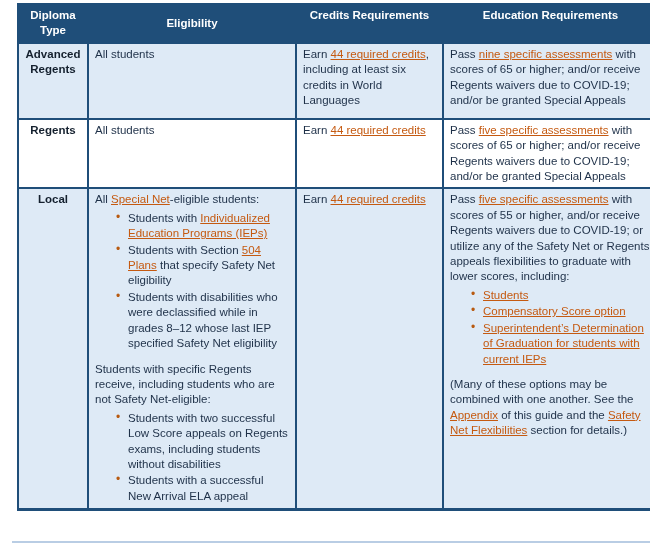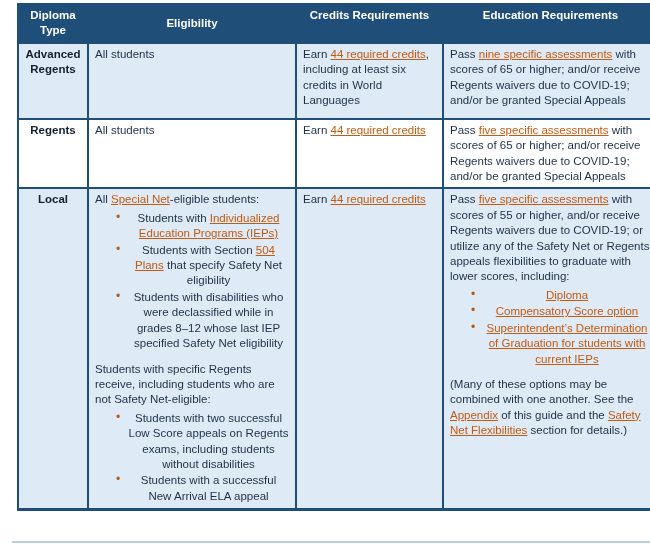--- a/index.html
+++ b/index.html
@@ -55,21 +55,20 @@
     font-weight: 700;
     color: #14202E;
     text-align: center;
   }
   .para { margin: 0; }
   .para.gap { margin-top: 10px; }
   ul.blist {
     margin: 3px 0 1px 0;
     padding: 0 0 0 33px;
     list-style: none;
-    text-align: center;
   }
   ul.blist li {
     position: relative;
     margin: 0 0 1px 0;
   }
   ul.blist li::before {
     content: "\2022";
     position: absolute;
     left: -12px;
     top: -1px;
@@ -149,21 +148,21 @@
               <li>Students with two successful Low Score appeals on Regents exams, including students without disabilities</li>
               <li>Students with a successful New Arrival ELA appeal</li>
             </ul>
           </td>
         <td>
             <div class="para">Earn <a class="doc-link">44 required credits</a></div>
           </td>
         <td>
             <div class="para">Pass <a class="doc-link">five specific assessments</a> with scores of 55 or higher, and/or receive Regents waivers due to COVID-19; or utilize any of the Safety Net or Regents appeals flexibilities to graduate with lower scores, including:</div>
             <ul class="blist">
-              <li><a class="doc-link">Diploma</a></li>
+              <li><a class="doc-link">Students</a></li>
               <li><a class="doc-link">Compensatory Score option</a></li>
               <li><a class="doc-link">Superintendent’s Determination of Graduation for students with current IEPs</a></li>
             </ul>
             <div class="para gap">(Many of these options may be combined with one another. See the <a class="doc-link">Appendix</a> of this guide and the <a class="doc-link">Safety Net Flexibilities</a> section for details.)</div>
           </td>
       </tr>
     </tbody>
   </table>
 
   <div class="bottom-rule"></div>

